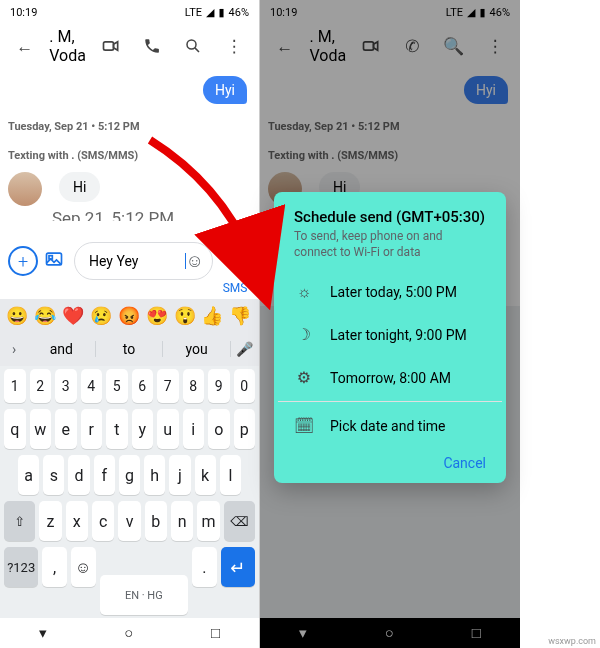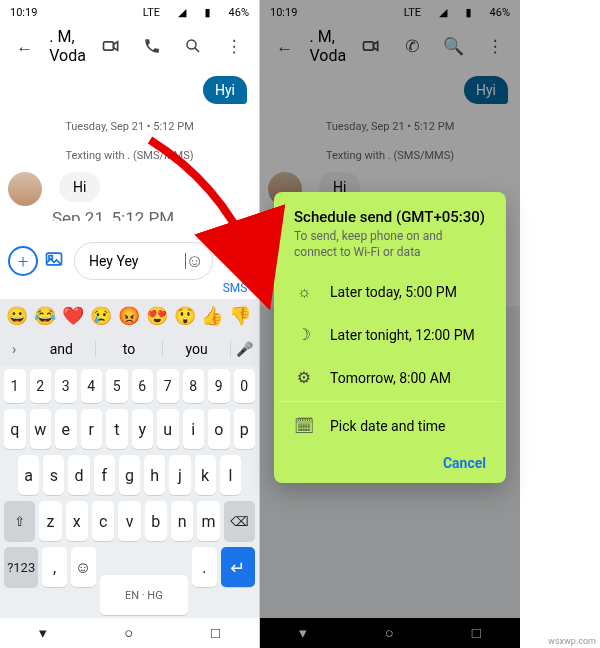--- a/index.html
+++ b/index.html
@@ -1,25 +1,25 @@
 <!DOCTYPE html>
 <html><head>
 <meta charset="utf-8">
 <style>
   * { box-sizing: border-box; margin: 0; padding: 0; font-family: Roboto, Arial, sans-serif; }
   body { width: 600px; height: 648px; background: #fff; display: flex; position: relative; }
   .phone { width: 260px; height: 648px; display: flex; flex-direction: column; background: #fff; border-right: 1px solid #ccc; position: relative; }
   .statusbar { height: 24px; display: flex; justify-content: space-between; align-items: center; padding: 0 10px; font-size: 11px; color: #000; }
-  .statusbar .right { display: flex; align-items: center; gap: 18px; }
+  .statusbar .right { display: flex; align-items: center; gap: 4px; }
   .appbar { height: 44px; display: flex; align-items: center; padding: 0 8px; gap: 8px; }
   .icon-btn { width: 34px; height: 34px; border-radius: 50%; display: flex; align-items: center; justify-content: center; font-size: 17px; color: #444; }
   .title { font-size: 16px; flex: 1; }
   .chat { flex: 1; overflow: hidden; display: flex; flex-direction: column; padding: 4px 8px; }
-  .out-bubble { align-self: flex-end; background: #0369a1; color: #fff; border-radius: 16px 16px 4px 16px; padding: 6px 12px; font-size: 14px; margin: 4px 4px; }
-  .meta { text-align: center; font-size: 11px; color: #666; margin-top: 12px; margin-bottom: 4px; }
+  .out-bubble { align-self: flex-end; background: #3b82f6; color: #fff; border-radius: 16px 16px 4px 16px; padding: 6px 12px; font-size: 14px; margin: 4px 4px; }
+  .meta { text-align: left; font-size: 11px; color: #666; margin-top: 12px; margin-bottom: 4px; font-weight: bold; }
   .in-row { display: flex; align-items: flex-start; gap: 17px; margin-top: 6px; }
   .avatar { width: 34px; height: 34px; border-radius: 50%; background: linear-gradient(#d8c0a8,#c09070); flex-shrink: 0; }
   .in-bubble { background: #f1f3f4; border-radius: 16px; padding: 7px 14px; font-size: 14px; }
   .in-time { font-size: 17px; color: #666; margin-left: 44px; margin-top: 2px; }
   .suggestions { display: flex; gap: 6px; margin-top: 10px; padding-left: 6px; }
   .chip { border: 1px solid #dadce0; border-radius: 18px; padding: 6px 12px; font-size: 13px; background: #fff; white-space: nowrap; }
   .chip.emoji { padding: 4px 8px; font-size: 16px; }
   .composer-row { display: flex; align-items: center; gap: 6px; padding: 6px 8px 4px; }
   .plus-circle { width: 30px; height: 30px; border: 2px solid #1a73e8; border-radius: 50%; display: flex; align-items: center; justify-content: center; color: #1a73e8; font-size: 18px; font-weight: 300; }
   .gallery-icon { width: 24px; height: 24px; color: #1a73e8; font-size: 17px; }
@@ -39,27 +39,27 @@
   .krow { display: flex; justify-content: center; gap: 4px; padding: 3px 4px; }
   .key { background: #fff; border-radius: 5px; flex: 1; height: 40px; display: flex; align-items: center; justify-content: center; font-size: 16px; color: #202124; box-shadow: 0 1px 0 rgba(0,0,0,.12); }
   .key.num { height: 34px; font-size: 14px; }
   .key.wide { flex: 1.4; background: #cfd3d7; font-size: 13px; }
   .key.space { flex: 3.6; font-size: 11px; color: #5f6368; margin-top: 28px; }
   .key.enter { flex: 1.4; background: #1a73e8; color: #fff; font-size: 18px; }
   .navbar { height: 30px; display: flex; align-items: center; justify-content: space-around; font-size: 15px; color: #222; }
 
   
   .dim { position: absolute; inset: 0; background: rgba(0,0,0,.38); }
-  .dialog { position: absolute; left: 14px; right: 14px; top: 192px; background: #bef264; border-radius: 8px; box-shadow: 0 8px 24px rgba(0,0,0,.25); padding: 16px 4px 6px; }
+  .dialog { position: absolute; left: 14px; right: 14px; top: 192px; background: #5eead4; border-radius: 8px; box-shadow: 0 8px 24px rgba(0,0,0,.25); padding: 16px 4px 6px; }
   .dlg-title { font-size: 15px; font-weight: 500; padding: 0 16px 2px; }
   .dlg-sub { font-size: 12px; color: #5f6368; padding: 0 16px 10px; line-height: 1.35; }
   .dlg-item { display: flex; align-items: center; gap: 16px; padding: 12px 16px; font-size: 14px; }
   .dlg-icon { width: 20px; text-align: center; font-size: 16px; color: #444; }
   .dlg-divider { height: 1px; background: #e0e0e0; margin: 2px 0; }
-  .dlg-cancel { text-align: right; padding: 8px 16px 6px; color: #1a73e8; font-size: 14px; font-weight: 700; }
+  .dlg-cancel { text-align: right; padding: 8px 16px 6px; color: #1a73e8; font-size: 14px; font-weight: 400; }
 
   .arrow-overlay { position: absolute; left: 140px; top: 130px; pointer-events: none; }
 
   .watermark { position: absolute; right: 4px; bottom: 2px; font-size: 9px; color: #999; }
 </style>
 </head>
 <body>
 
 <div class="phone">
   <div class="statusbar">
@@ -251,21 +251,21 @@
   <div class="dim"></div>
   <div class="dialog">
     <div class="dlg-title">Schedule send (GMT+05:30)</div>
     <div class="dlg-sub">To send, keep phone on and connect to Wi-Fi or data</div>
     <div class="dlg-item">
       <span class="dlg-icon">☼</span>
       <span>Later today, 5:00 PM</span>
     </div>
     <div class="dlg-item">
       <span class="dlg-icon">☽</span>
-      <span>Later tonight, 12:00 PM</span>
+      <span>Later tonight, 9:00 PM</span>
     </div>
     <div class="dlg-item">
       <span class="dlg-icon">⚙</span>
       <span>Tomorrow, 8:00 AM</span>
     </div>
     <div class="dlg-divider"></div>
     <div class="dlg-item">
       <span class="dlg-icon">🗓</span>
       <span>Pick date and time</span>
     </div>

